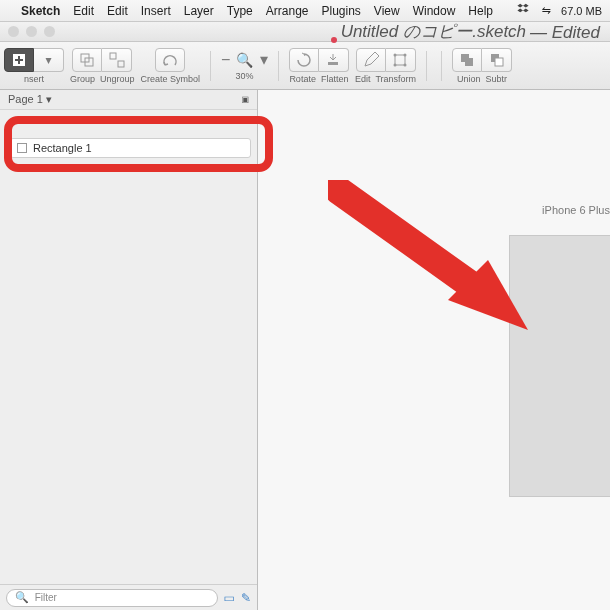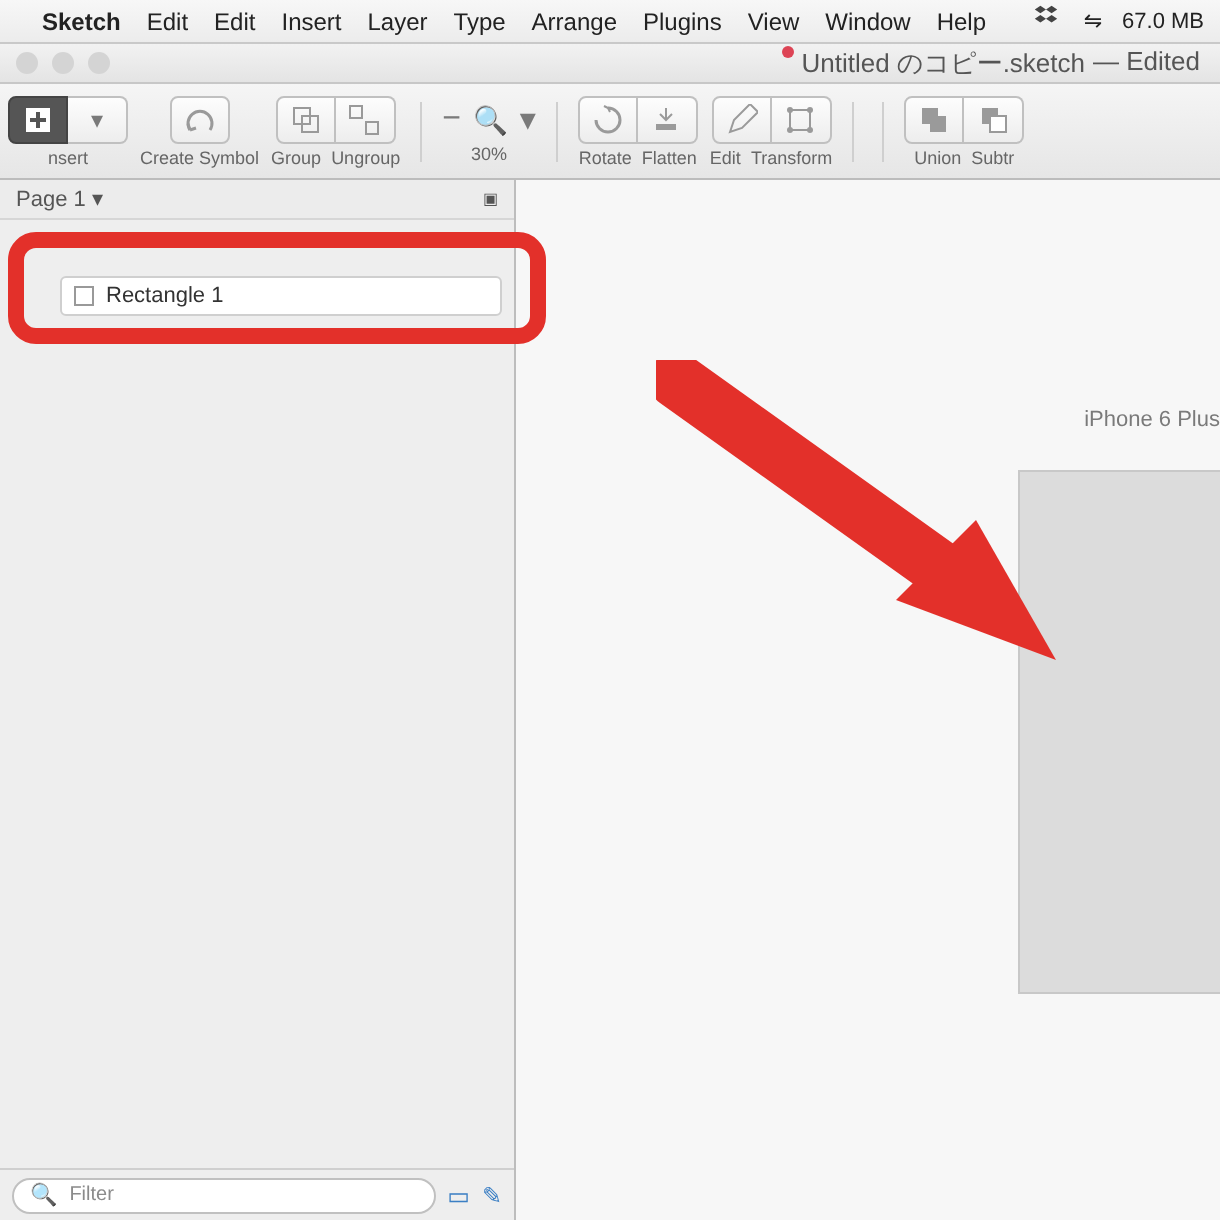--- a/index.html
+++ b/index.html
@@ -10,21 +10,21 @@
   .menubar .apple { font-size: 13px; }
   .menubar .appname { font-weight: 600; }
   .menubar .right { margin-left: auto; display: flex; align-items: center; gap: 10px; font-size: 11px; }
   .statusicon { display:inline-block; }
 
   
   .titlebar { height: 20px; background: linear-gradient(#f2f2f2,#e4e4e4); border-bottom: 1px solid #c7c7c7; display:flex; align-items:center; justify-content:flex-end; padding: 0 10px; position: relative; }
   .traffic { position:absolute; left:8px; top:4px; display:flex; gap:7px; }
   .traffic span { width:11px; height:11px; border-radius:50%; display:block; }
   .traffic .r{background:#d4d4d4;} .traffic .y{background:#d4d4d4;} .traffic .g{background:#d4d4d4;}
-  .titletext { font-size: 13px; color:#555; display:flex; align-items:flex-start; gap:4px;}
+  .titletext { font-size: 17px; color:#555; display:flex; align-items:flex-end; gap:4px;font-style:italic;}
   .dirtydot { width:6px;height:6px;border-radius:50%;background:#d45; display:inline-block;}
 
   
   .toolbar { height: 48px; background: linear-gradient(#f5f5f5,#e6e6e6); border-bottom: 1px solid #bcbcbc; display:flex; align-items:center; padding: 0 4px; gap:6px; overflow:hidden; }
   .tgroup { display:flex; flex-direction:column; align-items:center; gap:2px; }
   .tbtns { display:flex; gap:0; }
   .tbtn { width:30px; height:24px; display:flex; align-items:center; justify-content:center; border:1px solid #c0c0c0; background:linear-gradient(#fdfdfd,#ededed); border-radius:4px; color:#7a7a7a; font-size:12px;}
   .tbtn.sq{border-radius:4px 0 0 4px;}
   .tbtn.sq2{border-radius:0 4px 4px 0; border-left:none;}
   .tbtn.solo{border-radius:4px;}
@@ -34,21 +34,21 @@
   .zoomrow .mag{font-size:14px;}
   .icon-svg{width:16px;height:16px;}
 
   
   .main { display:flex; height: calc(610px - 22px - 20px - 48px); }
 
   
   .sidebar { width: 258px; background:#eee; border-right:1px solid #bdbdbd; display:flex; flex-direction:column; }
   .pagesrow { height:20px; display:flex; align-items:center; padding:0 8px; font-size:11px; color:#555; border-bottom:1px solid #d6d6d6; background:#ececec; justify-content:space-between;}
   .pagesrow .disc{font-size:8px;}
-  .layerarea { flex:1; position:relative; padding-top:6px;padding-left:20px;}
+  .layerarea { flex:1; position:relative; padding-top:6px;}
   .highlightbox { position:absolute; left:4px; top:6px; right:-16px; height:56px; border:8px solid #e3302a; border-radius:14px; z-index:5; pointer-events:none;}
   .layerrow { margin-top:22px; margin-left:10px; margin-right:6px; height:20px; background:#fff; border:1px solid #cfcfcf; border-radius:3px; display:flex; align-items:center; padding:0 6px; font-size:11px; color:#333; gap:6px;}
   .layerrow .recticon{ width:10px;height:10px;border:1px solid #999; background:#fff;}
   .sidebarfoot { height:26px; border-top:1px solid #cfcfcf; display:flex; align-items:center; padding:0 6px; gap:6px;}
   .filter { flex:1; height:18px; border:1px solid #c0c0c0; border-radius:10px; background:#fff; display:flex; align-items:center; padding:0 8px; gap:6px; font-size:10px; color:#8b8b8b;}
   .filter .sicon{font-size:11px;}
   .footicons{display:flex;gap:6px;color:#3b7fc4;font-size:12px;}
 
   
   .canvas { flex:1; background:#f7f7f7; position:relative; overflow:hidden;}
@@ -109,45 +109,45 @@
           </svg>
       </div>
       <div class="tbtn sq2">
           <span>▾</span>
         </div>
     </div>
     <div class="tlabel cut">nsert</div>
   </div>
 
   <div class="tgroup">
+    <div class="tbtns">
+      <div class="tbtn sq">
+        <svg class="icon-svg" viewBox="0 0 16 16">
+            <rect x="2" y="2" width="8" height="8" fill="none" stroke="#9a9a9a"></rect>
+            <rect x="6" y="6" width="8" height="8" fill="none" stroke="#9a9a9a"></rect>
+          </svg>
+      </div>
+      <div class="tbtn sq2">
+        <svg class="icon-svg" viewBox="0 0 16 16">
+            <rect x="1" y="1" width="6" height="6" fill="none" stroke="#9a9a9a"></rect>
+            <rect x="9" y="9" width="6" height="6" fill="none" stroke="#9a9a9a"></rect>
+          </svg>
+      </div>
+    </div>
+    <div class="tlabel"><span>Group</span>&nbsp;&nbsp;<span>Ungroup</span></div>
+  </div>
+
+  <div class="tgroup">
     <div class="tbtn solo">
       <svg class="icon-svg" viewBox="0 0 16 16">
           <path d="M3 13 A6 6 0 1 1 13 13" fill="none" stroke="#9a9a9a" stroke-width="1.5"></path>
           <path d="M3 13 l-1 -3 M3 13 l3 -1" stroke="#9a9a9a" stroke-width="1.5"></path>
         </svg>
     </div>
     <div class="tlabel">Create Symbol</div>
-  </div>
-
-  <div class="tgroup">
-    <div class="tbtns">
-      <div class="tbtn sq">
-        <svg class="icon-svg" viewBox="0 0 16 16">
-            <rect x="2" y="2" width="8" height="8" fill="none" stroke="#9a9a9a"></rect>
-            <rect x="6" y="6" width="8" height="8" fill="none" stroke="#9a9a9a"></rect>
-          </svg>
-      </div>
-      <div class="tbtn sq2">
-        <svg class="icon-svg" viewBox="0 0 16 16">
-            <rect x="1" y="1" width="6" height="6" fill="none" stroke="#9a9a9a"></rect>
-            <rect x="9" y="9" width="6" height="6" fill="none" stroke="#9a9a9a"></rect>
-          </svg>
-      </div>
-    </div>
-    <div class="tlabel"><span>Group</span>&nbsp;&nbsp;<span>Ungroup</span></div>
   </div>
 
   <div class="tsep"></div>
 
   <div class="tgroup">
     <div class="zoomrow">
       <span>−</span>
       <span class="mag">🔍</span>
       <span>▾</span>
     </div>

